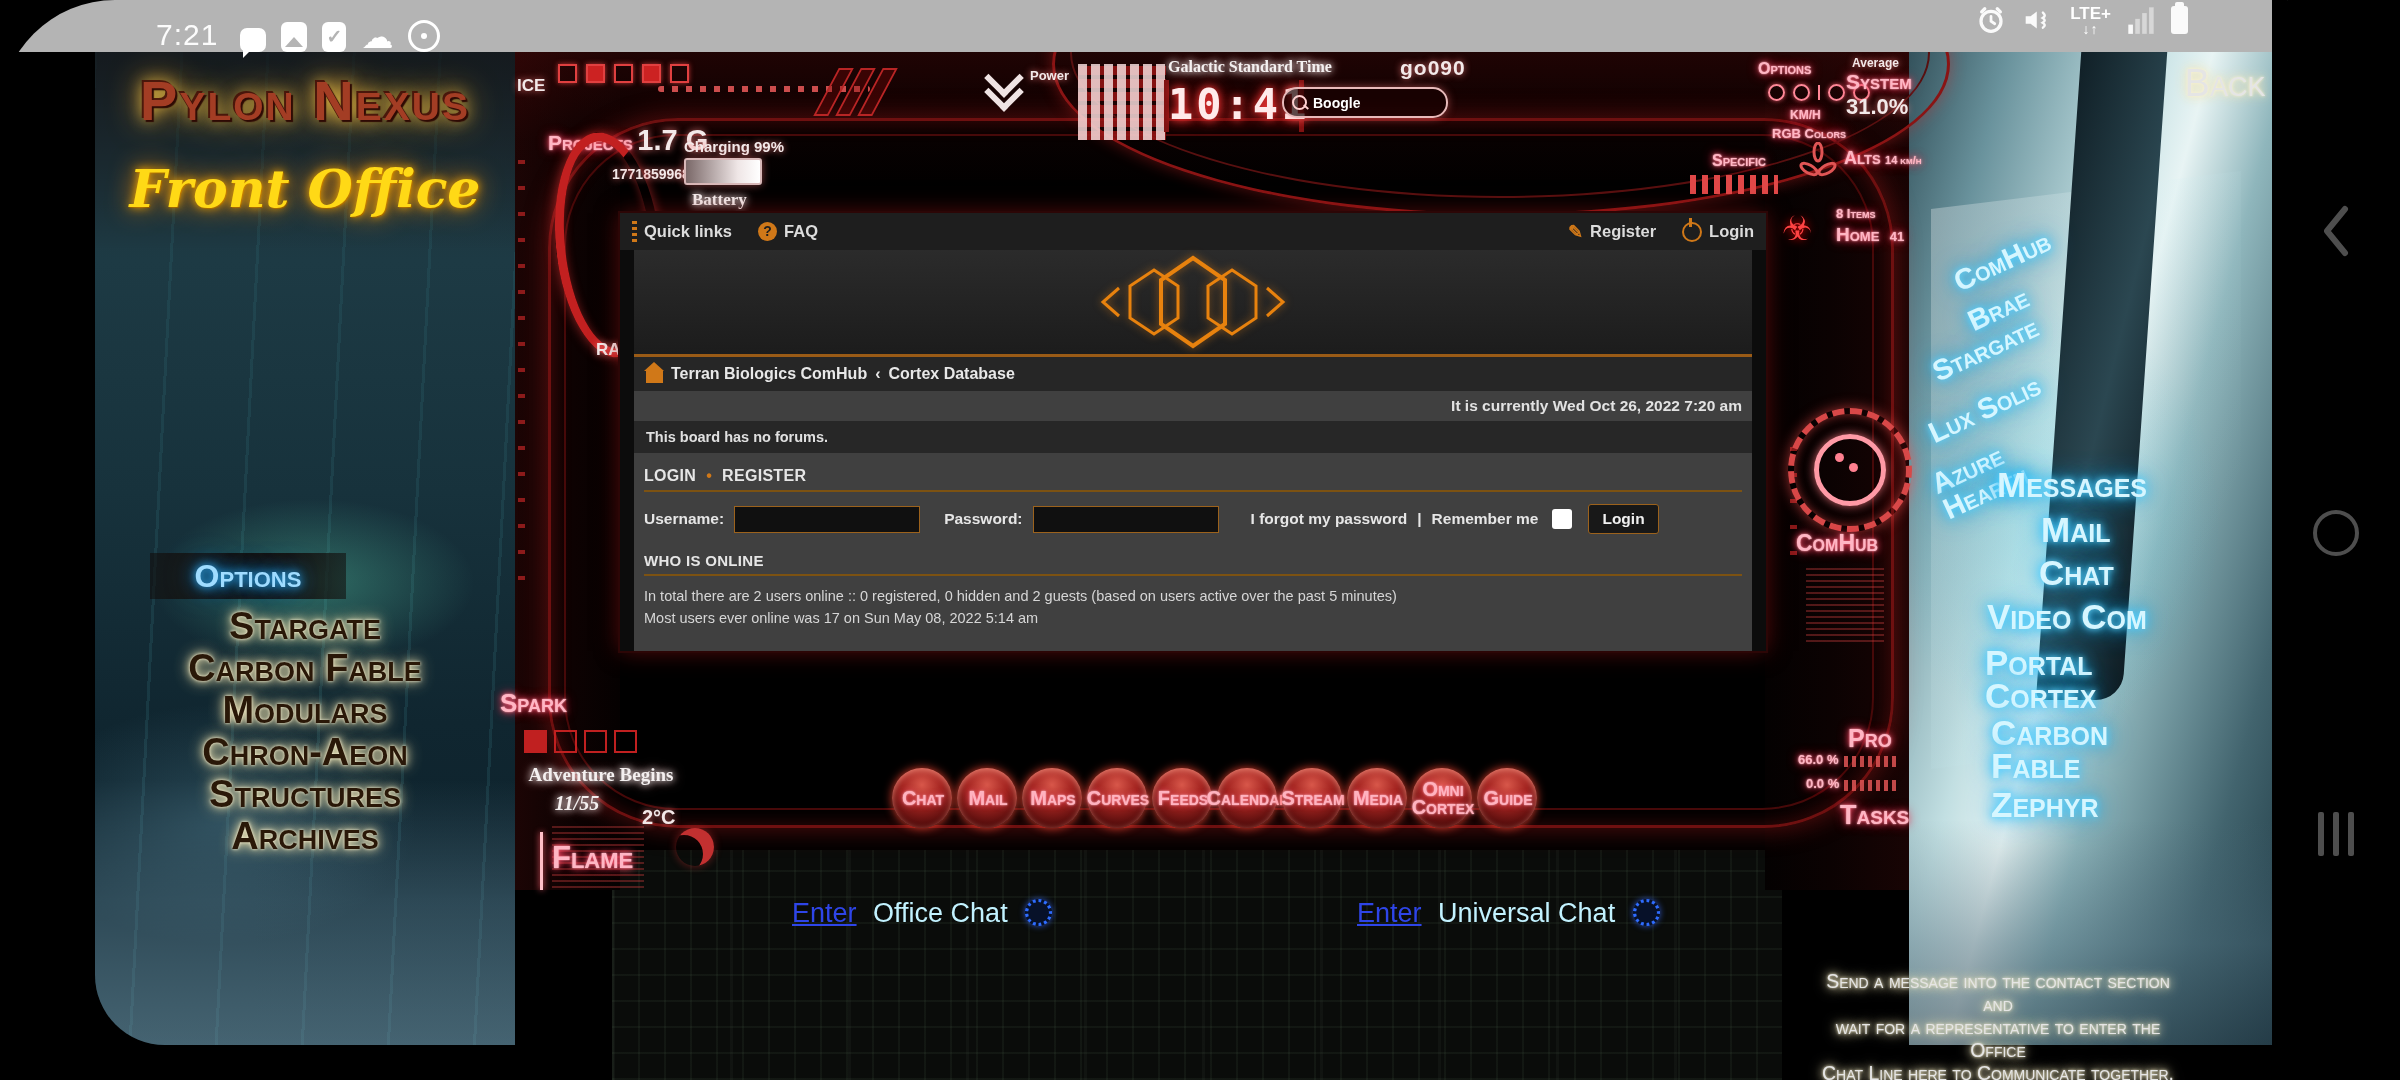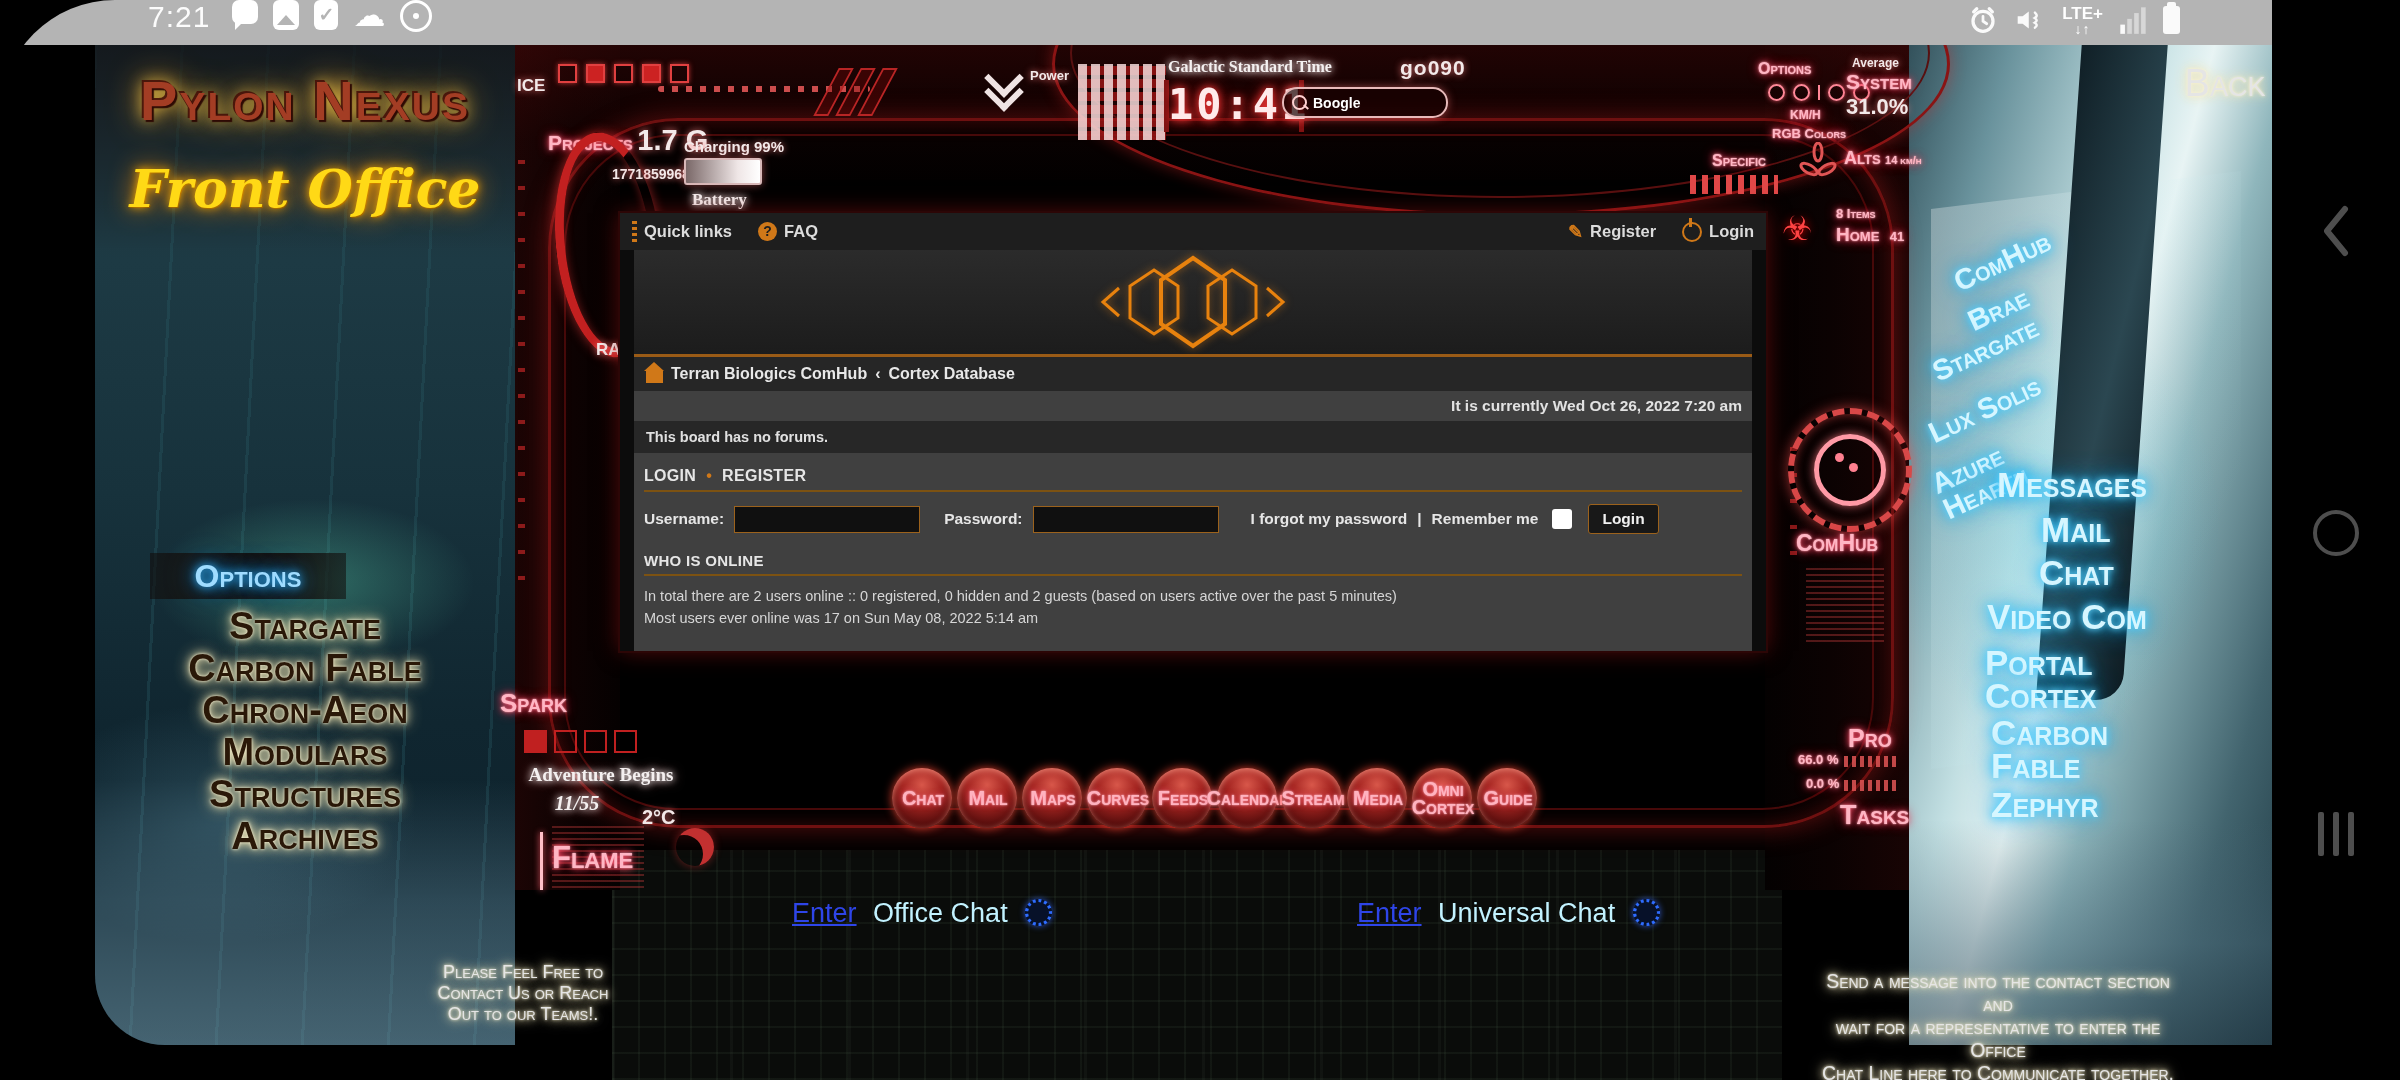--- a/index.html
+++ b/index.html
@@ -1,22 +1,22 @@
 <!DOCTYPE html>
 <html><head>
 <meta charset="utf-8">
 <style>
   html,body{margin:0;padding:0;background:#000;width:2400px;height:1080px;overflow:hidden;
     font-family:"Liberation Sans",sans-serif;}
   .abs{position:absolute;}
   .screen{position:absolute;inset:0;width:2400px;height:1080px;background:#000;
     border-radius:115px;overflow:hidden;}
   
-  .statusbar{position:absolute;left:8px;top:0;width:2272px;height:45px;background:#b4b4b4;
-    display:flex;align-items:flex-start;z-index:40;}
+  .statusbar{position:absolute;left:16px;top:0;width:2272px;height:52px;background:#b4b4b4;
+    display:flex;align-items:flex-end;z-index:40;}
   .sb-time{color:#fcfcfc;font-size:30px;margin-left:140px;margin-right:22px;letter-spacing:1px;}
   .sb-ico{display:inline-block;margin-right:15px;position:relative;}
   .sb-bubble{width:26px;height:24px;background:#fff;border-radius:7px;}
   .sb-bubble::after{content:"";position:absolute;left:3px;bottom:-6px;border:6px solid transparent;border-top-color:#fff;border-left-color:#fff;}
   .sb-gallery{width:26px;height:30px;background:#fff;border-radius:6px;}
   .sb-gallery::after{content:"";position:absolute;left:4px;bottom:5px;border-left:9px solid transparent;border-right:9px solid transparent;border-bottom:10px solid #b4b4b4;}
   .sb-task{width:24px;height:30px;background:#fff;border-radius:6px;color:#b4b4b4;font-weight:bold;
     font-size:19px;text-align:center;line-height:30px;}
   .sb-cloud{color:#fff;font-size:32px;line-height:30px;}
   .sb-timer{width:26px;height:26px;border:3px solid #fff;border-radius:50%;}
@@ -270,23 +270,23 @@
       <div class="logo2">Front Office</div>
       <div class="options-bar">
         <span>Options</span>
       </div>
       <ul class="left-menu">
   <li><span>Stargate</span></li>
 
 
   <li><span>Carbon Fable</span></li>
 
+  <li><span>Modulars</span></li>
+
   <li><span>Chron-Aeon</span></li>
-
-  <li><span>Modulars</span></li>
 
   <li><span>Structures</span></li>
 
   <li><span>Archives</span></li>
 </ul>
     </div>
 
     <div class="hud">
       <div class="hud-leftband"></div>
       <div class="hud-rightband"></div>
@@ -566,23 +566,20 @@
 Cortex</span></li>
 
   <li><span>Carbon
 Fable</span></li>
 
   <li><span>Zephyr</span></li>
 </ul>
     </div>
 
     <div class="back-label dg">Back</div>
-    <div class="cap-left dg">Please Feel Free to
-Contact Us or Reach
-Out to our Teams!.</div>
     <div class="cap-right dg">Send a message into the contact section and
 wait for a representative to enter the Office
 Chat Line here to Communicate together.</div>
   </div>
 
   <div class="navbar">
     <div class="nv" style="top:205px;">
       <svg width="30" height="52" viewBox="0 0 30 52">
         <polyline points="24,4 6,26 24,48" fill="none" stroke="#4e4e4e" stroke-width="6" stroke-linecap="round" stroke-linejoin="round"></polyline>
       </svg>

